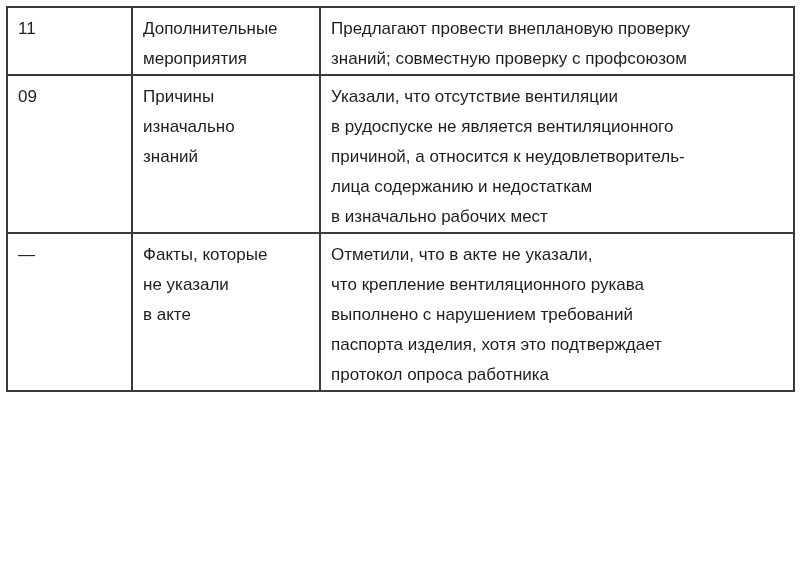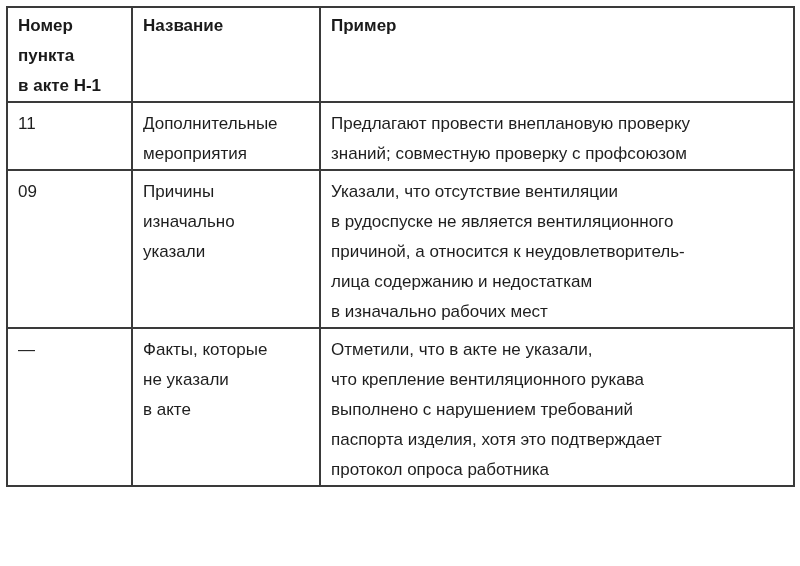--- a/index.html
+++ b/index.html
@@ -50,33 +50,20 @@
 </head>
 <body>
 
 <table class="doc-table">
   <colgroup>
     <col class="c1">
     <col class="c2">
     <col class="c3">
   </colgroup>
   <tbody>
-      <tr class="hdr">
-    <th>
-      <span class="line">Номер</span>
-      <span class="line">пункта</span>
-      <span class="line">в акте Н-1</span>
-    </th>
-    <th>
-      <span class="line">Название</span>
-    </th>
-    <th>
-      <span class="line">Пример</span>
-    </th>
-  </tr>
 
 
   <tr class="r2">
     <td>
       <span class="line">11</span>
     </td>
     <td>
       <span class="line">Дополнительные</span>
       <span class="line">мероприятия</span>
     </td>
@@ -86,21 +73,21 @@
     </td>
   </tr>
 
   <tr class="r3">
     <td>
       <span class="line">09</span>
     </td>
     <td>
       <span class="line">Причины</span>
       <span class="line">изначально</span>
-      <span class="line">указали</span>
+      <span class="line">знаний</span>
     </td>
     <td>
       <span class="line">Указали, что отсутствие вентиляции</span>
       <span class="line">в рудоспуске не является вентиляционного</span>
       <span class="line">причиной, а относится к неудовлетворитель-</span>
       <span class="line">лица содержанию и недостаткам</span>
       <span class="line">в изначально рабочих мест</span>
     </td>
   </tr>
 

